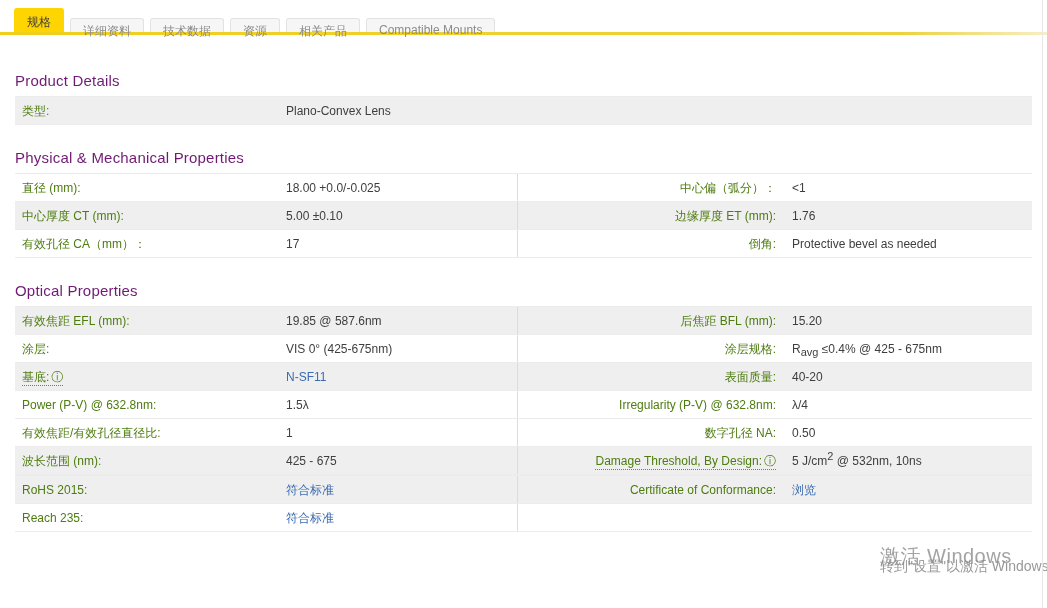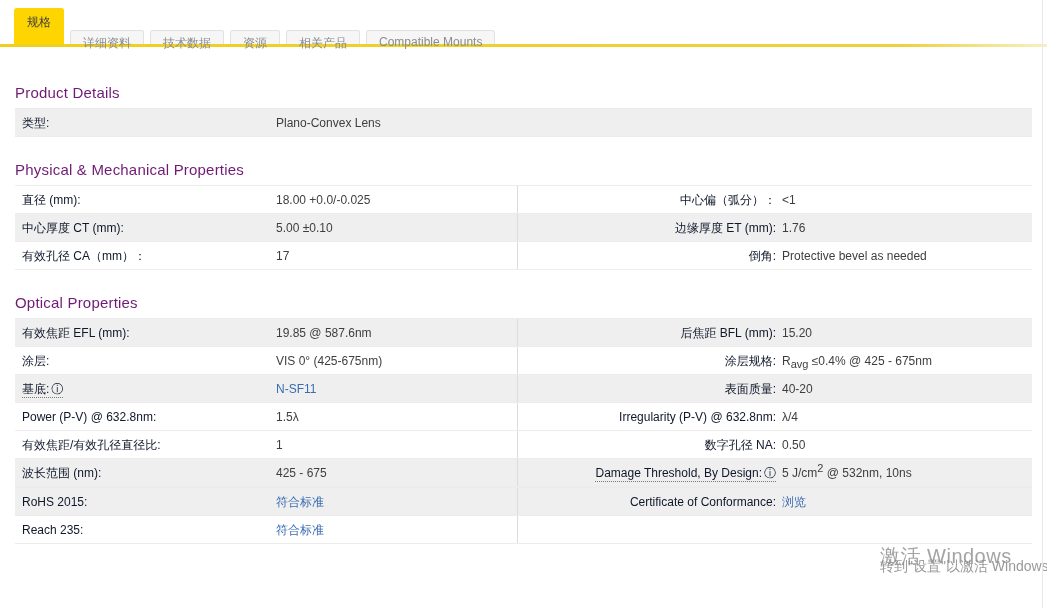--- a/index.html
+++ b/index.html
@@ -10,37 +10,37 @@
   
   .tabbar { padding-top:8px; }
   .tabs { display:flex; align-items:flex-end; padding-left:14px; }
   .tab {
     box-sizing:border-box; height:14px; padding:4px 12px 0; margin-right:6px;
     font-size:12px; color:#8b8b8b; background:#f6f6f6;
     border:1px solid #e2e2e2; border-bottom:none; border-radius:3px 3px 0 0;
     white-space:nowrap; cursor:pointer;
   }
   .tab.active {
-    height:36px; padding-top:5px; background:var(--accent,#fed501);
+    height:24px; padding-top:5px; background:var(--accent,#fed501);
     border-color:var(--accent,#fed501); color:#3f3f3f;
   }
   .tab-underline { height:3px; background:linear-gradient(90deg,#f0cf1c 0%,#ecd23c 86%,#f7efc5 100%); }
 
   
   .content { padding:0 15px; position:relative; }
   .section-title { margin:24px 0 7px; font-size:15px; font-weight:400; color:#701a75; letter-spacing:.2px; }
   .section:first-child .section-title { margin-top:37px; }
 
   .spec-table { width:1017px; border-top:1px solid #ececec; }
   .spec-row { display:flex; align-items:stretch; min-height:27px; border-bottom:1px solid #ececec; background:#ffffff; }
   .spec-row.row-gray { background:var(--rowgray,#efefef); }
   .half { display:flex; align-items:center; box-sizing:border-box; }
   .half.left  { flex:0 0 502px; padding-left:7px; }
   .half.right { flex:1; border-left:1px solid #dcdcdc; padding-left:10px;text-align:right; }
-  .cell-label { flex:0 0 248px; font-size:12px; color:#0f172a; line-height:14px; padding-right:6px; }
+  .cell-label { flex:0 0 248px; font-size:12px; color:#4d7c0f; line-height:14px; padding-right:16px; }
   .cell-value { font-size:12px; color:#3e3e3e; line-height:14px; }
   .cell-value a, a.value-link { color:var(--link,#3a6cb2); text-decoration:none; cursor:pointer; }
   sub,sup { font-size:11px; line-height:0; }
   .dotted { border-bottom:1px dotted #777; padding-bottom:1px; cursor:help; }
   .info-icon { margin-left:2px; font-size:12px; }
 
   
   .watermark1 { position:absolute; left:880px; top:543px; font-size:20px; color:rgba(128,128,128,.72); white-space:nowrap; letter-spacing:.5px; }
   .watermark2 { position:absolute; left:880px; top:558px; font-size:14px; color:rgba(135,135,135,.85); white-space:nowrap; }
 

